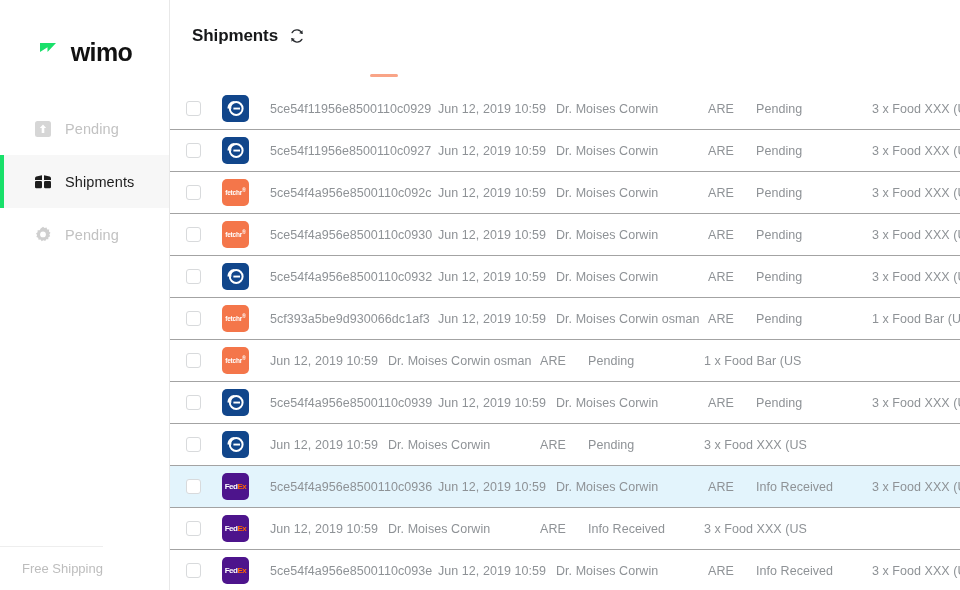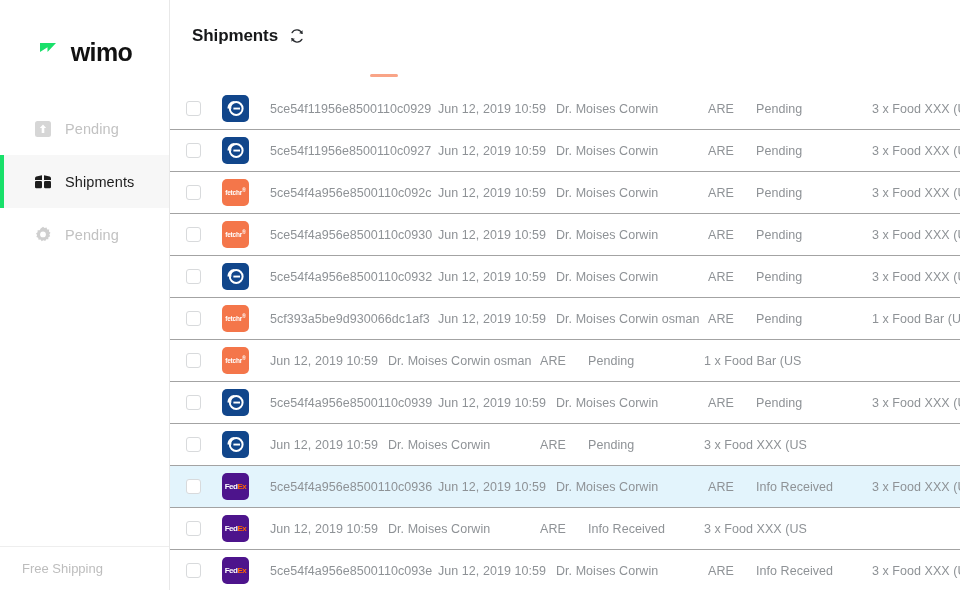--- a/index.html
+++ b/index.html
@@ -69,21 +69,21 @@
   }
   .nav-item .nav-icon { width: 18px; height: 18px; display: block; flex: none; }
   .nav-item.active {
     background: #f7f7f7;
     border-left-color: #19e06a;
   }
   .nav-item.active .nav-label { color: #1d1d1d; }
 
   .sidebar-spacer { flex: 1 1 auto; }
 
-  .sidebar-footer { display: flex; flex-direction: column; }
+  .sidebar-footer { display: flex; flex-direction: row; }
   .footer-link {
     height: 44px;
     display: flex;
     align-items: center;
     padding-left: 22px;
     font-size: 13px;
     color: #bdbdbd;
     border-top: 1px solid #eeeeee;
     cursor: pointer;
   }

